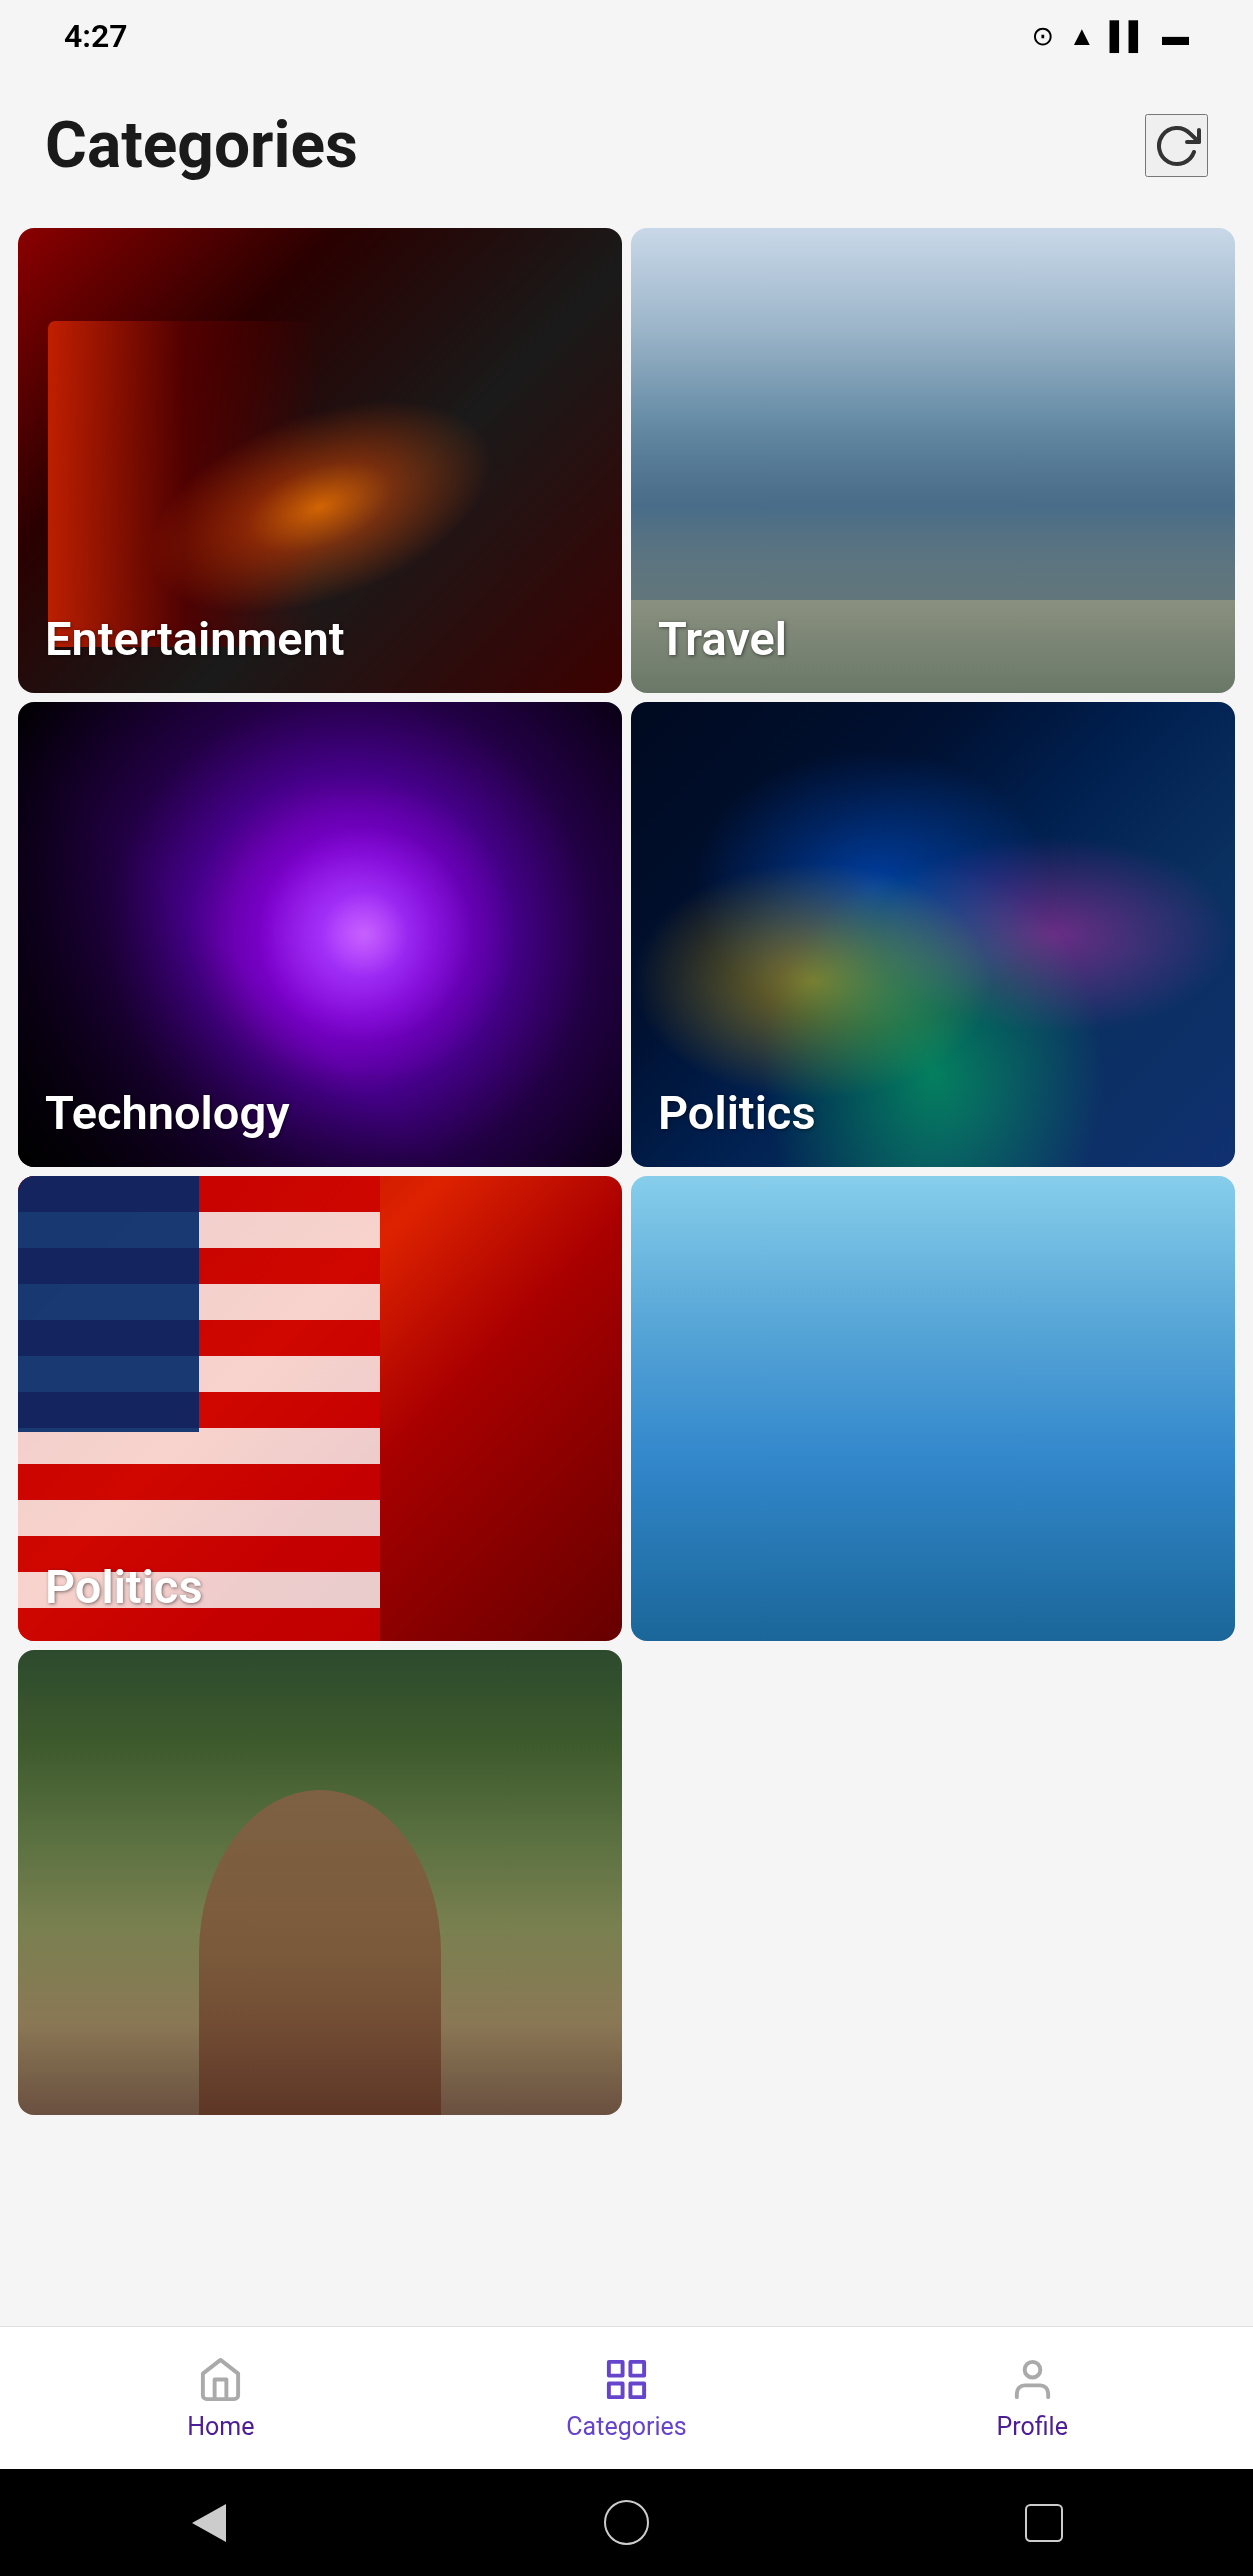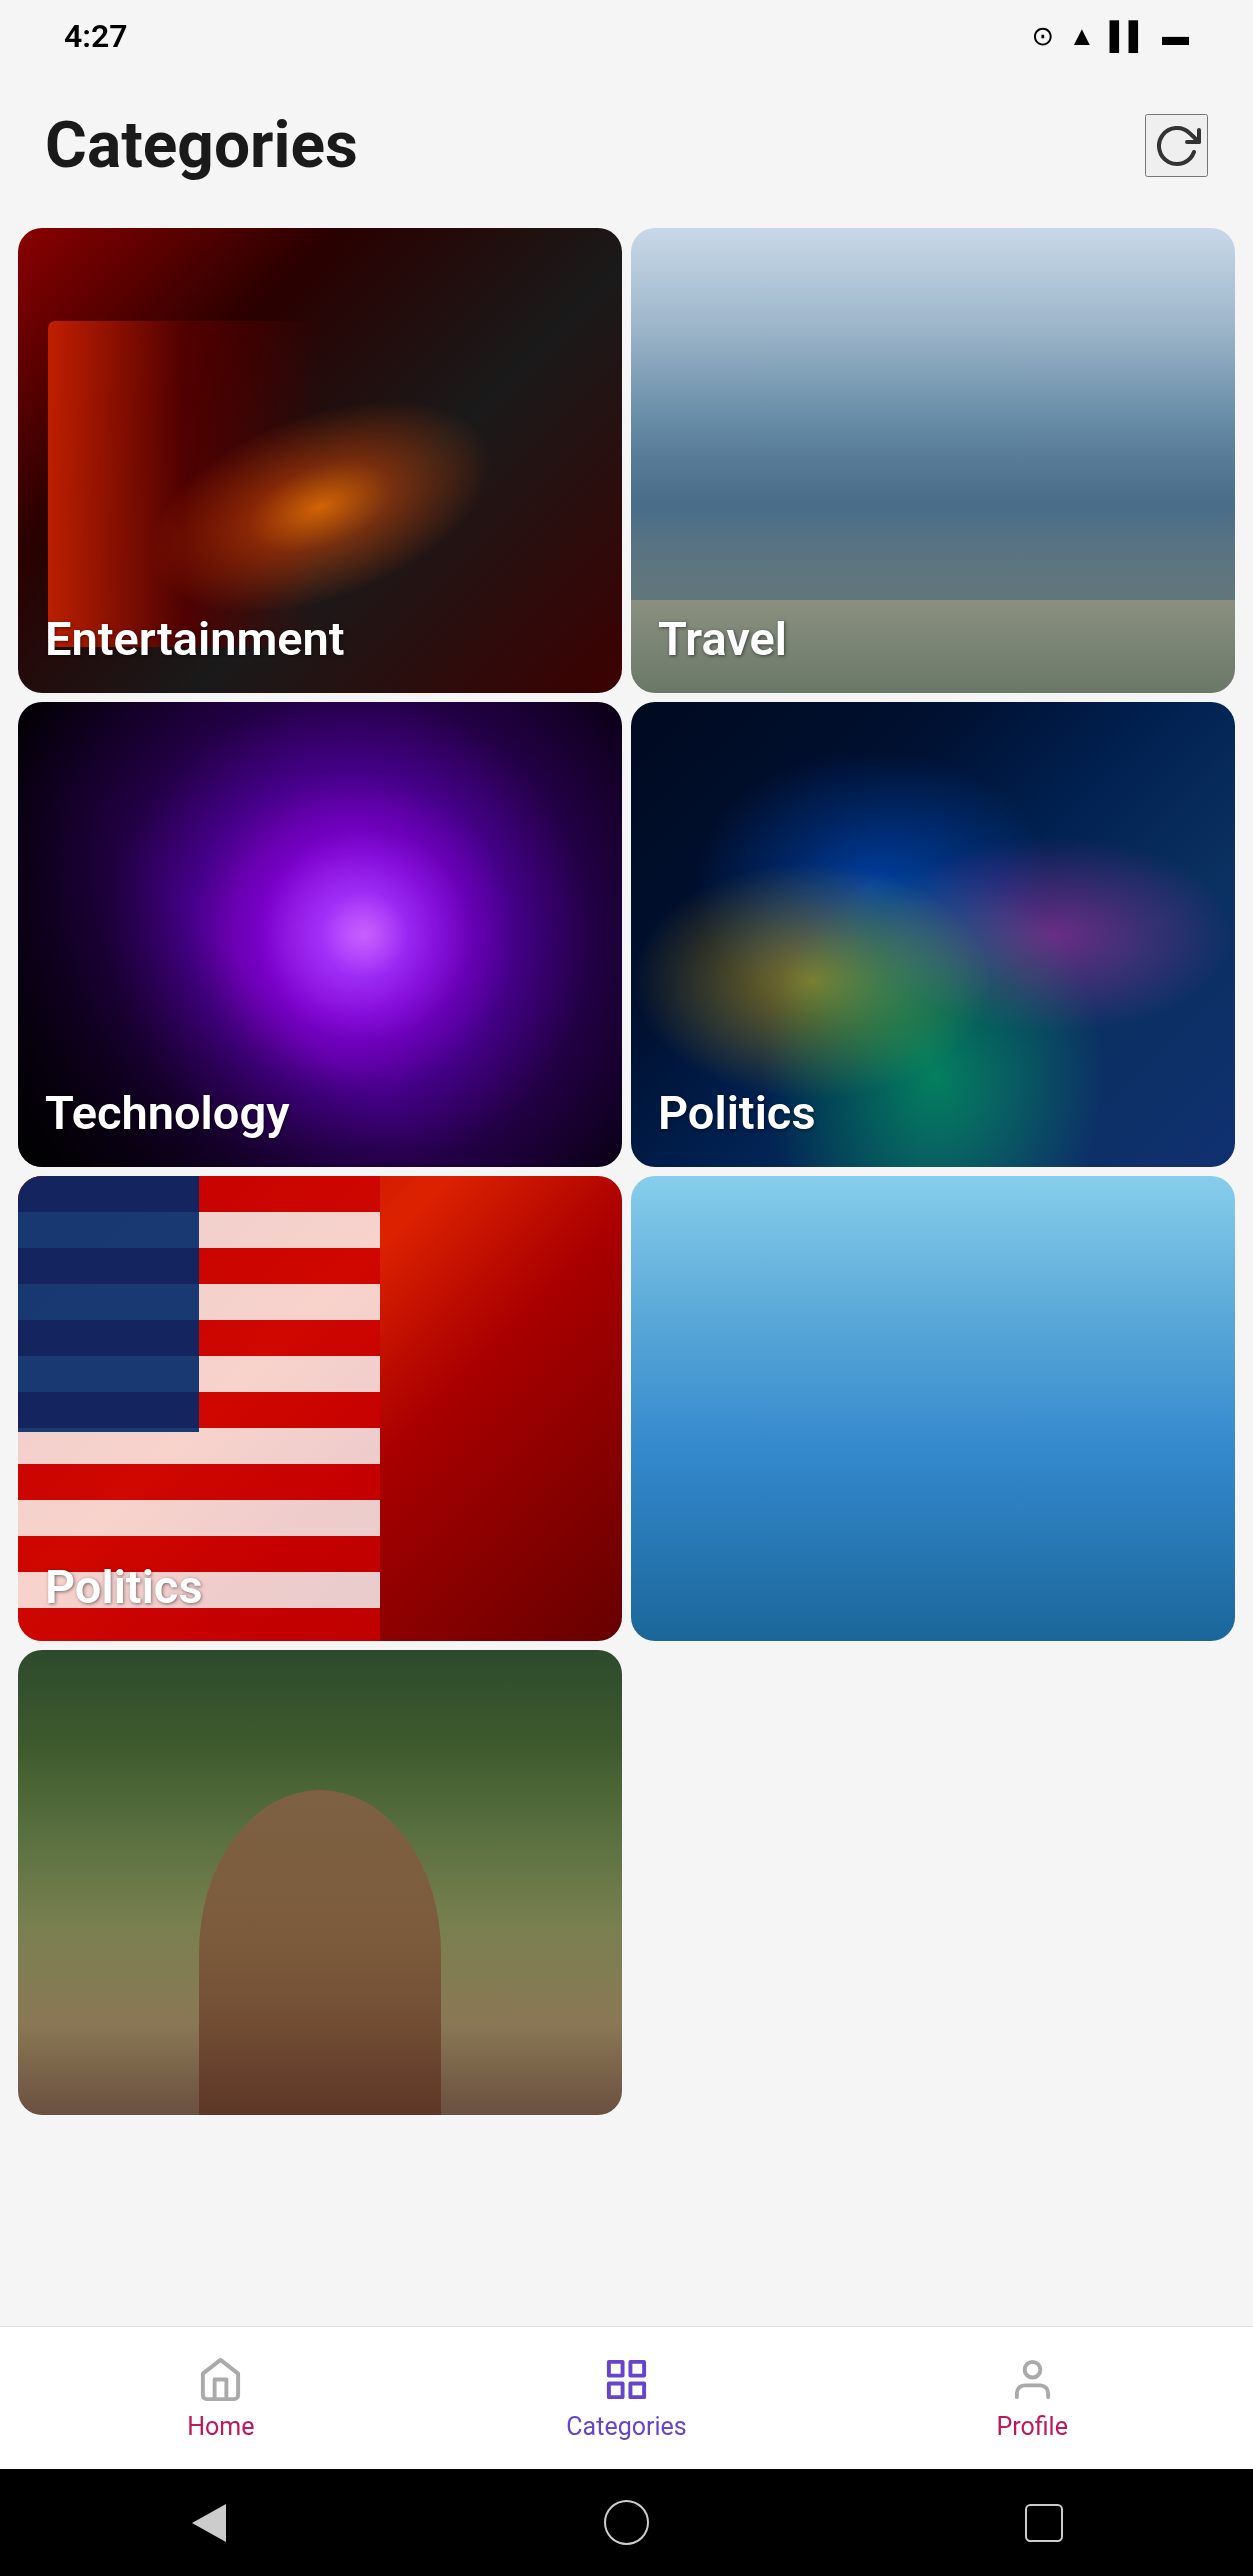--- a/index.html
+++ b/index.html
@@ -80,21 +80,21 @@
     .categories-grid {
       width: 100%;
       padding: 18px 18px 0 18px;
       display: grid;
       grid-template-columns: 1fr 1fr;
       gap: 9px;
     }
 
     .category-card {
       position: relative;
-      border-radius: 24px;
+      border-radius: 16px;
       overflow: hidden;
       height: 465px;
       cursor: pointer;
     }
 
     .category-bg {
       width: 100%;
       height: 100%;
       position: absolute;
       top: 0;
@@ -288,21 +288,21 @@
       align-items: center;
       justify-content: center;
       gap: 9px;
       cursor: pointer;
       flex: 1;
       height: 100%;
     }
 
     .nav-label {
       font-size: 25px;
-      color: #be185d;
+      color: #4c1d95;
     }
 
     .nav-label.active {
       color: #6644cc;
     }
 
     
     .android-bar {
       position: absolute;
       bottom: 0;

